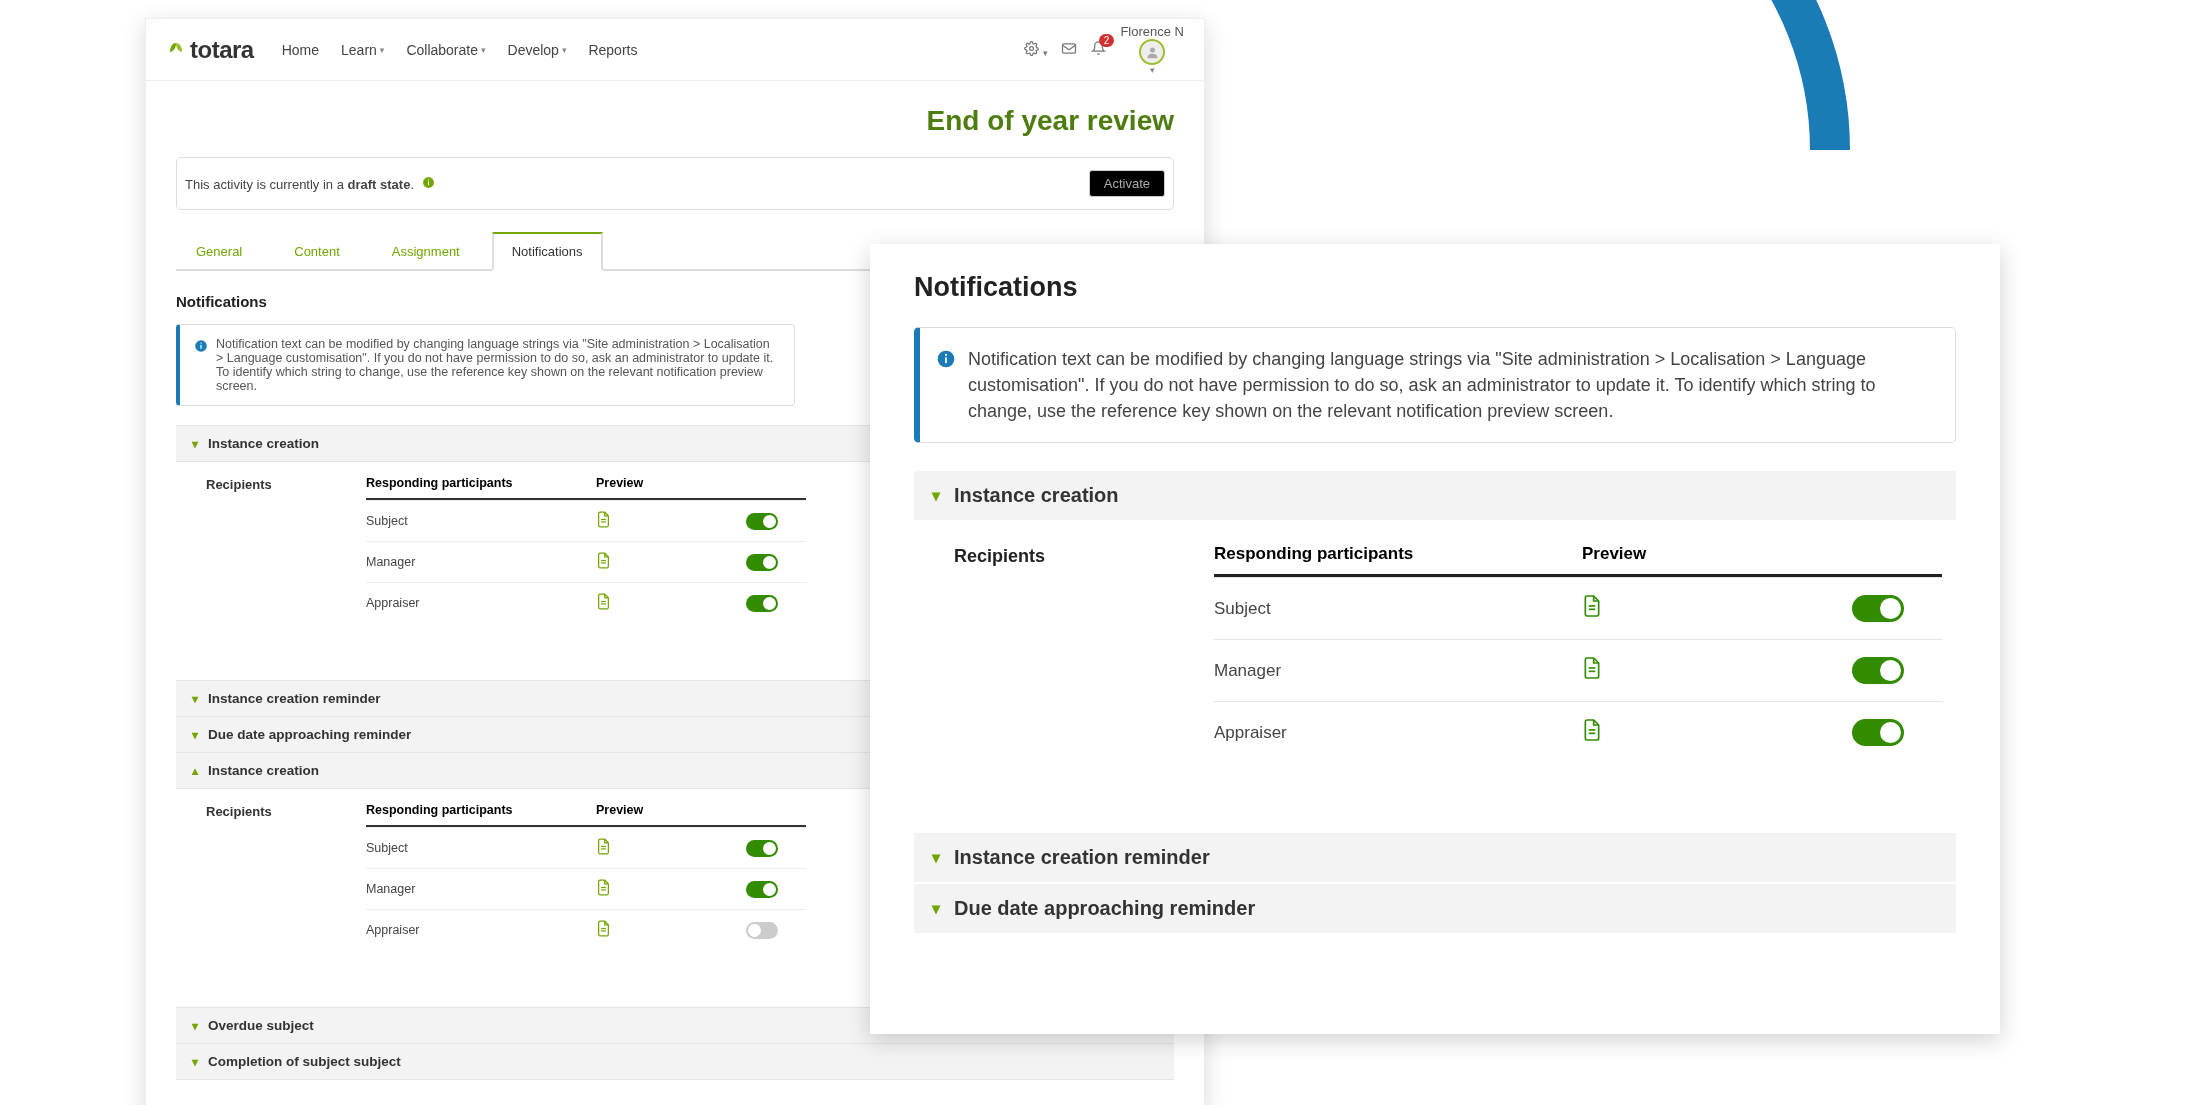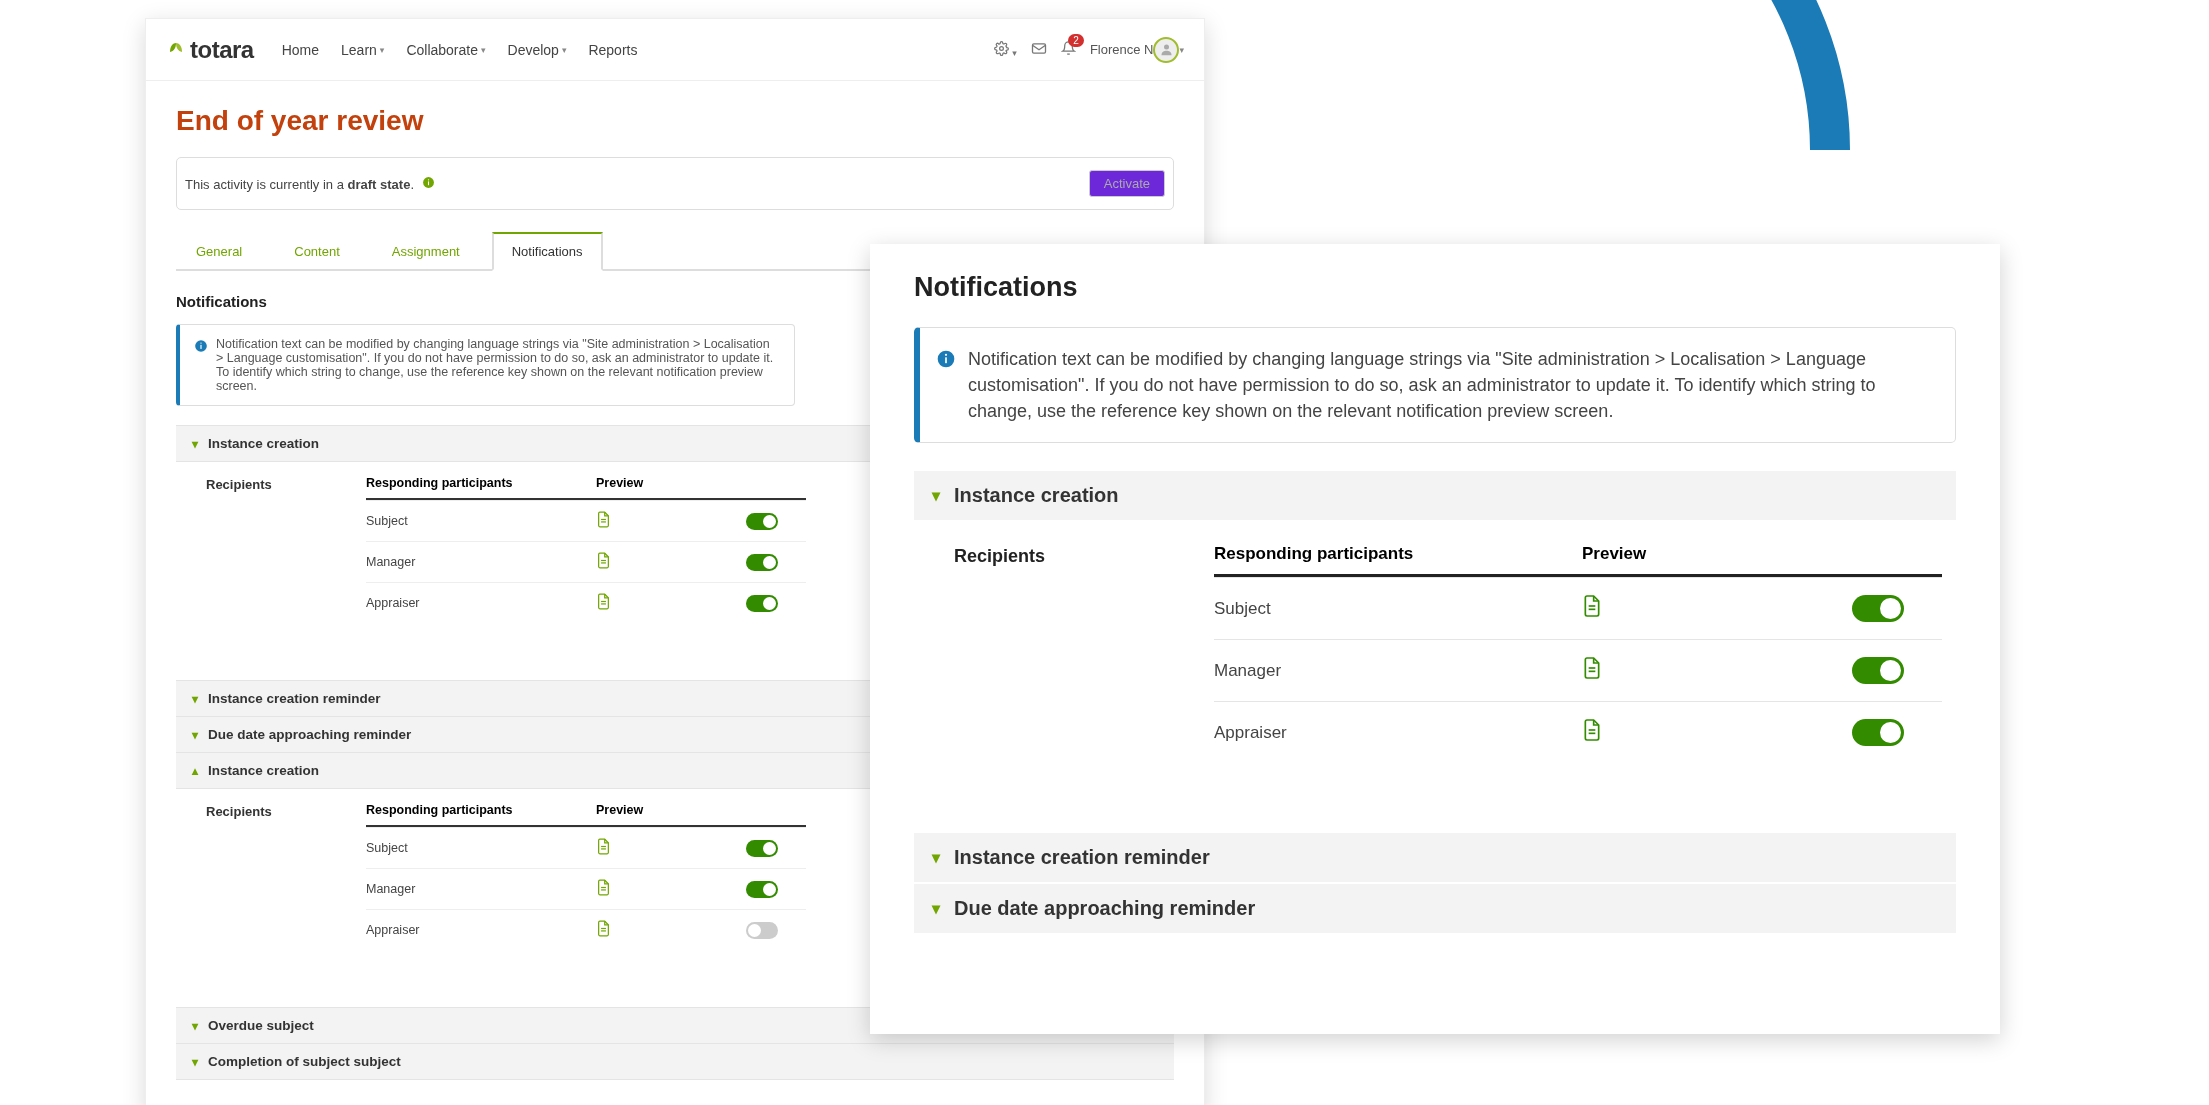--- a/index.html
+++ b/index.html
@@ -83,44 +83,45 @@
       padding: 1px 5px;
     }
     .avatar {
       width: 26px; height: 26px;
       border-radius: 50%;
       background: #eee;
       border: 2px solid #9fbd2c;
       display: flex; align-items: center; justify-content: center;
       color: #aaa;
     }
-    .user-area { display: flex; align-items: center; cursor:pointer;}
+    .user-area { display: flex; align-items: center; cursor:pointer;flex-direction:column;}
     
     .content { padding: 24px 30px; }
     .page-title {
       font-size: 28px;
       font-weight: bold;
-      color: #c2410c;
+      color: #4d7c0f;
       margin-bottom: 20px;
+      text-align: right;
     }
     .draft-bar {
       border: 1px solid #ddd;
       border-radius: 5px;
       padding: 12px 8px;
       display: flex;
       align-items: center;
       justify-content: space-between;
       font-size: 13px;
       color: #444;
       margin-bottom: 22px;
     }
     .activate-btn {
       border: 1px solid #ccc;
       border-radius: 3px;
-      background: #6d28d9;
+      background: #000000;
       color: #aaa;
       padding: 5px 14px;
       font-size: 13px;
       text-align: center;
     }
     .tabs {
       display: flex;
       border-bottom: 2px solid #ddd;
       gap: 12px;
       margin-bottom: 22px;

